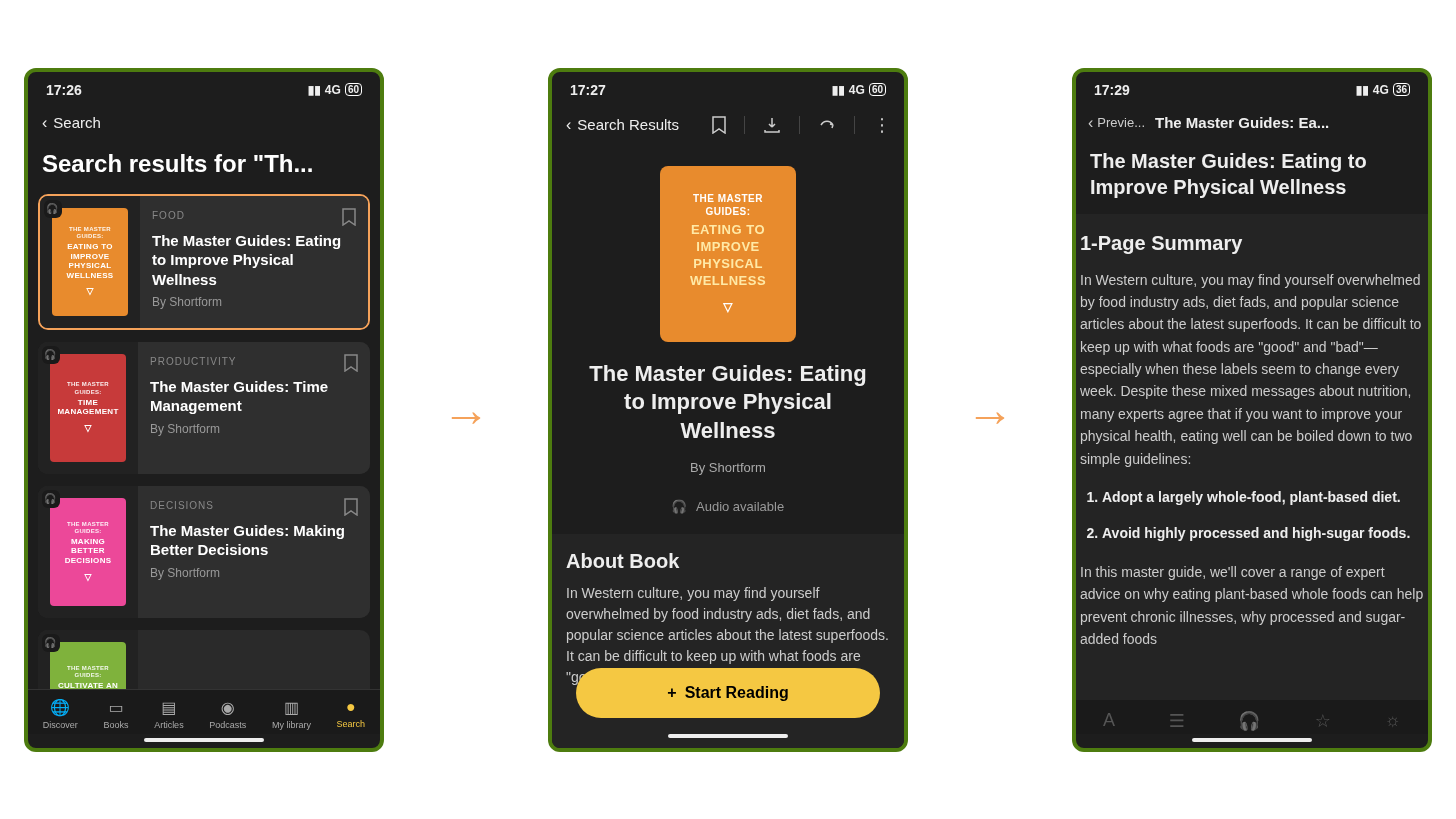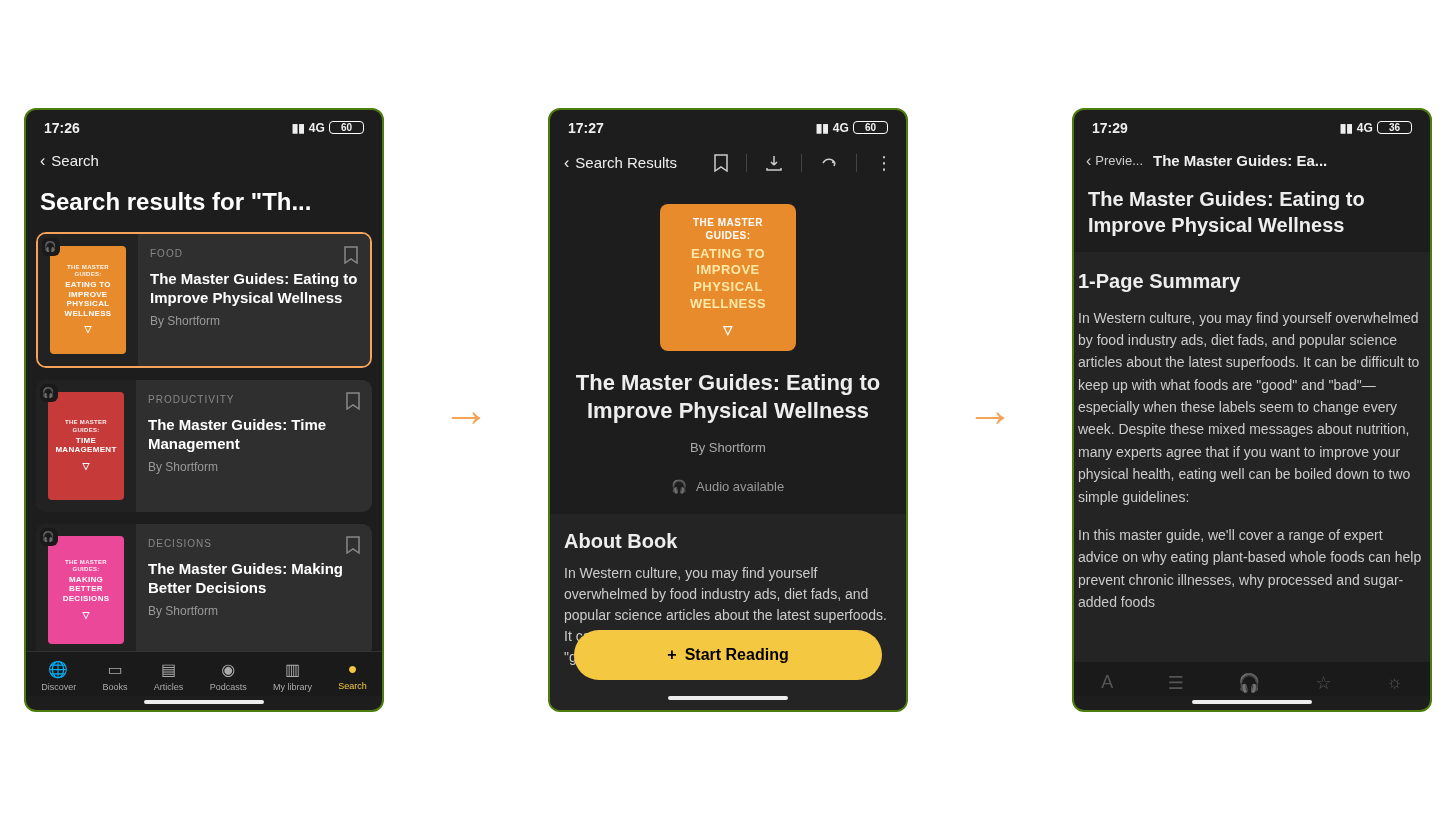--- a/index.html
+++ b/index.html
@@ -15,42 +15,42 @@
     padding: 0 20px;
   }
   .arrow {
     color: #f5a25a;
     font-size: 48px;
     flex-shrink: 0;
     align-self: center;
   }
   .phone {
     width: 360px;
-    height: 604px;
+    height: 684px;
     background: #1d1d1d;
-    border: 2px solid #4d7c0f;
+    border: 4px solid #4d7c0f;
     border-radius: 12px;
     position: relative;
     overflow: hidden;
     color: #eee;
     display: flex;
     flex-direction: column;
   }
   .status-bar {
     display: flex;
     justify-content: space-between;
     align-items: center;
     padding: 10px 18px 6px;
     font-size: 14px;
     font-weight: 600;
   }
   .status-right { display: flex; align-items: center; gap: 4px; font-size: 12px; }
   .battery {
     display: inline-flex; align-items: center; gap: 2px;
-    border: 1.5px solid #fff; border-radius: 4px; padding: 0 11px;
+    border: 1.5px solid #fff; border-radius: 4px; padding: 0 2px;
     font-size: 10px; font-weight: 700;
   }
   .nav-row {
     display: flex; align-items: center; justify-content: space-between;
     padding: 10px 14px;
     font-size: 15px;
   }
   .nav-back { display: flex; align-items: center; gap: 6px; }
   .chev { font-size: 16px; }
   .action-icons { display: flex; gap: 18px; align-items: center; font-size: 18px; color: #ccc; }
@@ -140,21 +140,21 @@
     padding: 0 24px; line-height: 1.3;
   }
   .detail-author {
     font-size: 13px; color: #aaa; text-align: center; margin: 14px 0 24px;
   }
   .audio-row {
     display: flex; align-items: center; justify-content: center; gap: 8px;
     color: #999; font-size: 13px; margin-bottom: 20px;
   }
   .about-section {
-    background: #242424; padding: 16px 14px 76px; flex: 1;
+    background: #242424; padding: 16px 14px 60px; flex: 1;
   }
   .about-h { font-size: 20px; font-weight: 700; margin-bottom: 10px; }
   .about-p { font-size: 14px; color: #ccc; line-height: 1.5; }
   .start-btn {
     position: absolute; bottom: 30px; left: 24px; right: 24px;
     background: #f5c842; color: #000;
     border-radius: 30px; padding: 16px;
     font-size: 16px; font-weight: 600;
     display: flex; align-items: center; justify-content: center; gap: 8px;
   }
@@ -399,20 +399,24 @@
       <span class="chev">‹</span>
       <span>Previe...</span>
     </div>
     <div class="ttl">The Master Guides: Ea...</div>
   </div>
   <div class="article-title">The Master Guides: Eating to Improve Physical Wellness</div>
 
   <div class="article-body">
     <div class="sum-h">1-Page Summary</div>
     <div class="para">In Western culture, you may find yourself overwhelmed by food industry ads, diet fads, and popular science articles about the latest superfoods. It can be difficult to keep up with what foods are "good" and "bad"—especially when these labels seem to change every week. Despite these mixed messages about nutrition, many experts agree that if you want to improve your physical health, eating well can be boiled down to two simple guidelines:</div>
+    <ol class="para">
+      <li>Adopt a largely whole-food, plant-based diet.</li>
+      <li>Avoid highly processed and high-sugar foods.</li>
+    </ol>
     <div class="para">In this master guide, we'll cover a range of expert advice on why eating plant-based whole foods can help prevent chronic illnesses, why processed and sugar-added foods</div>
     <div class="article-fade"></div>
   </div>
 
   <div class="reader-bar">
     <span>A</span>
     <span>☰</span>
     <span>🎧</span>
     <span>☆</span>
     <span>☼</span>

